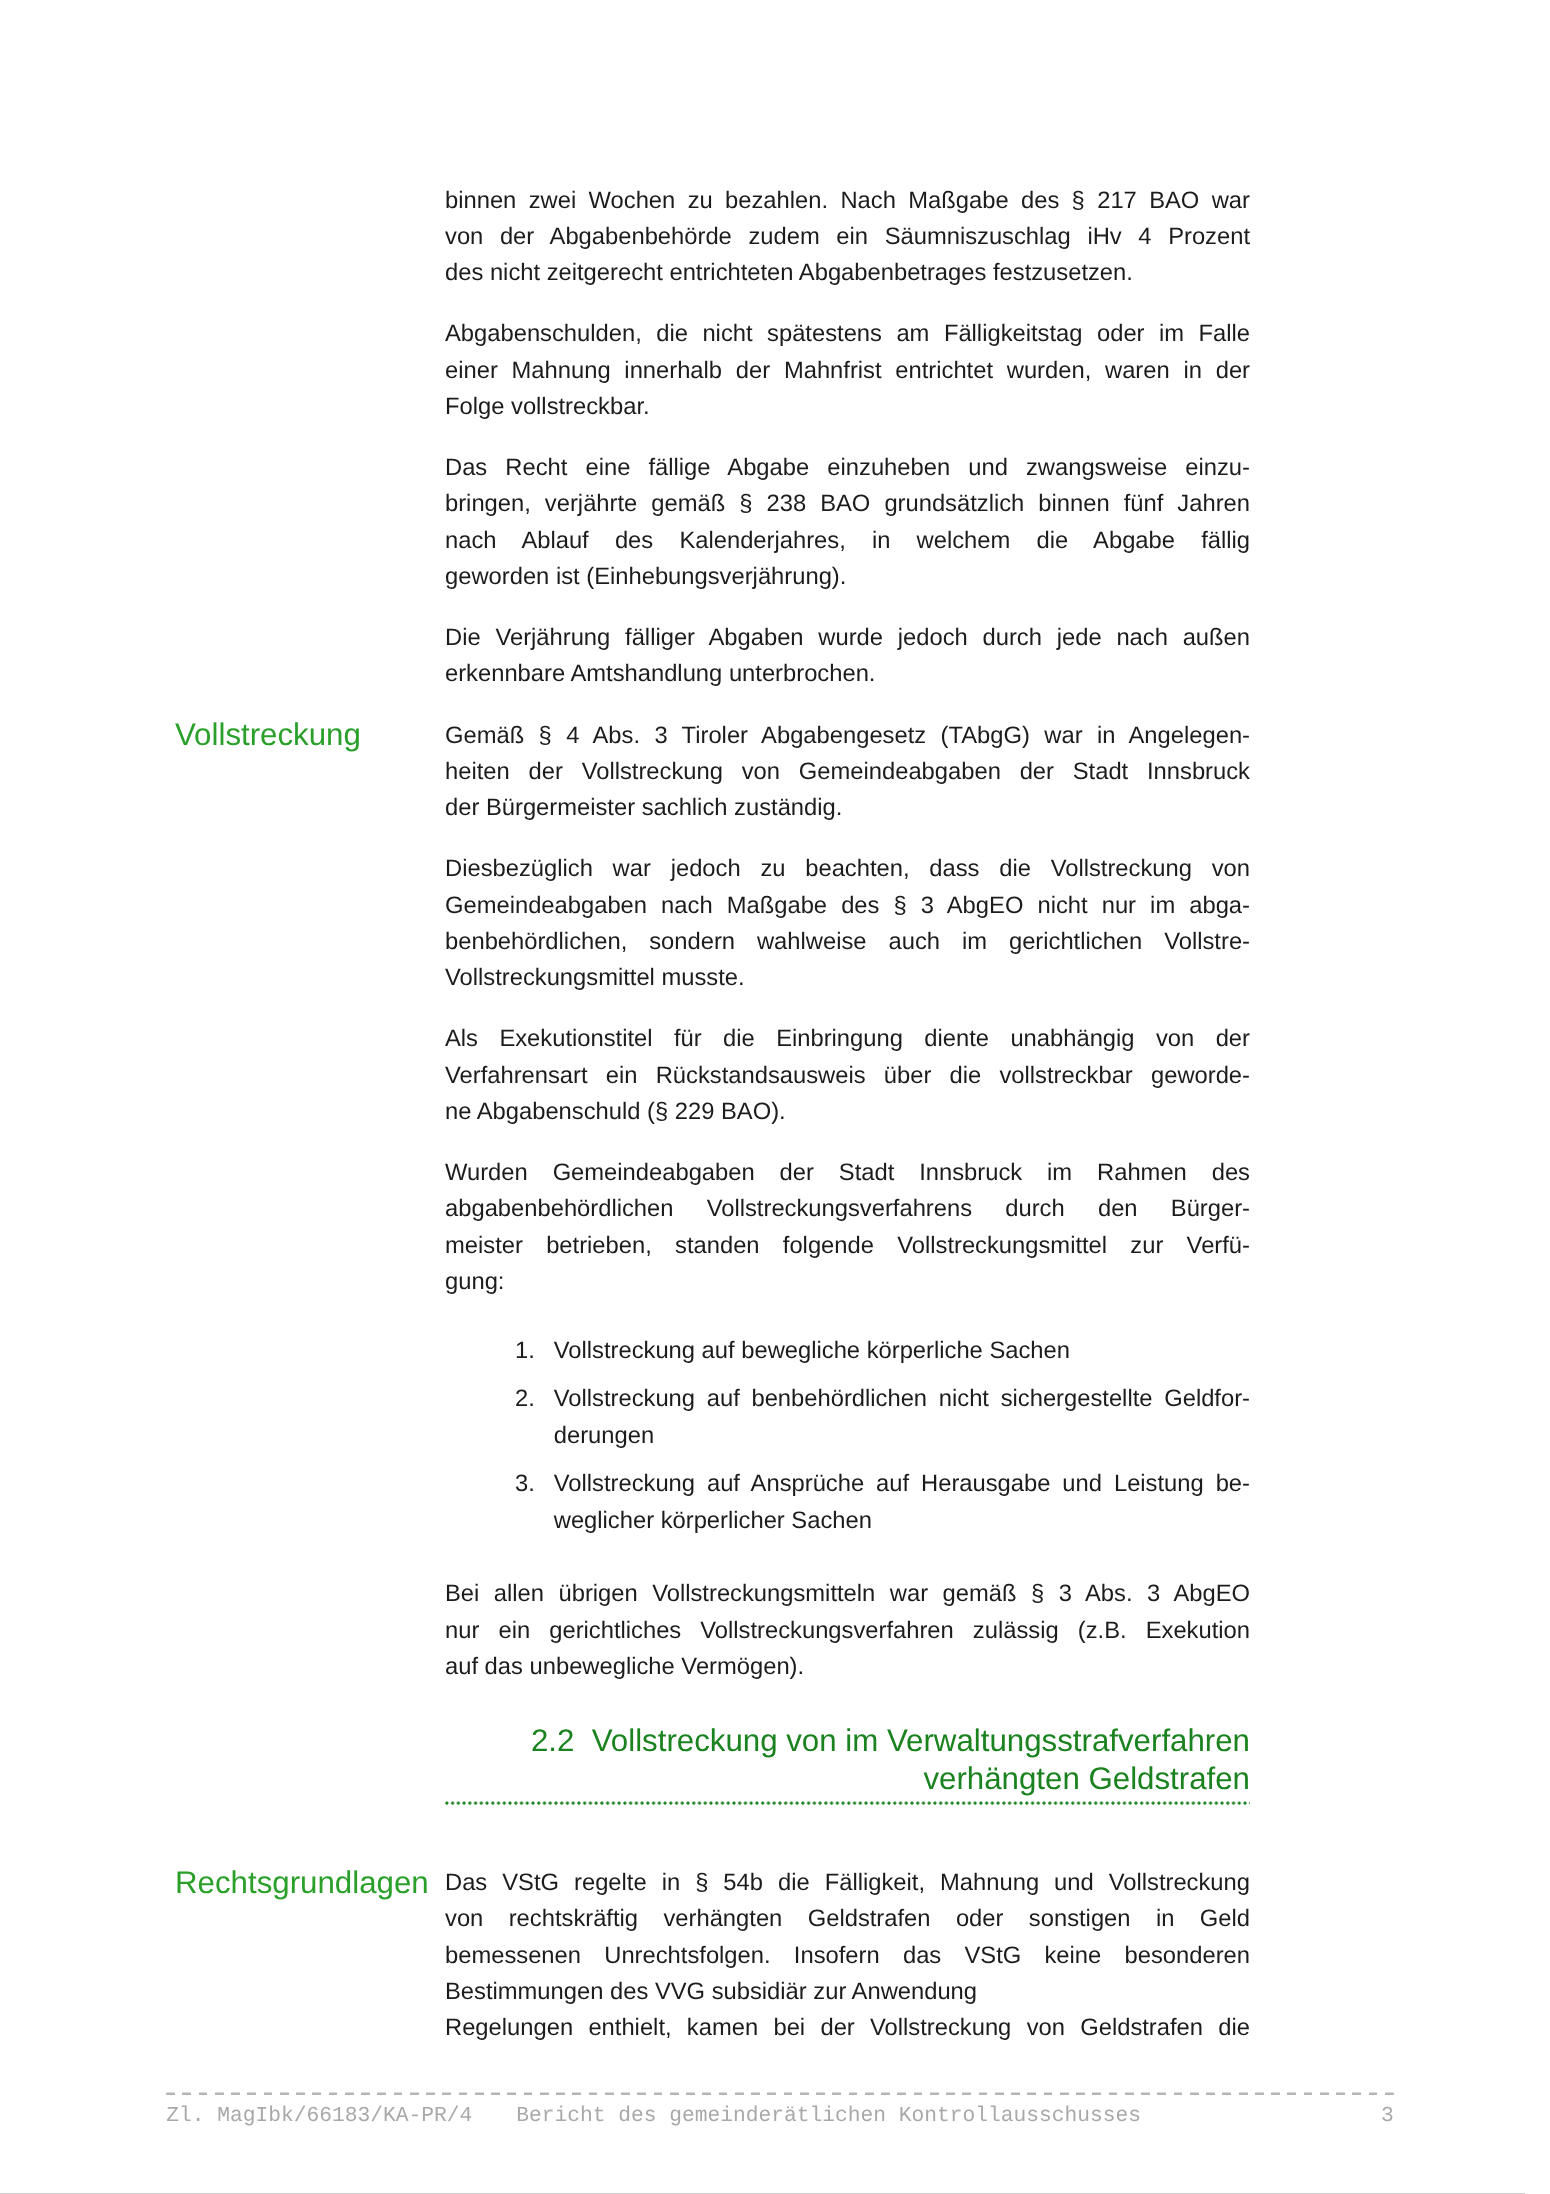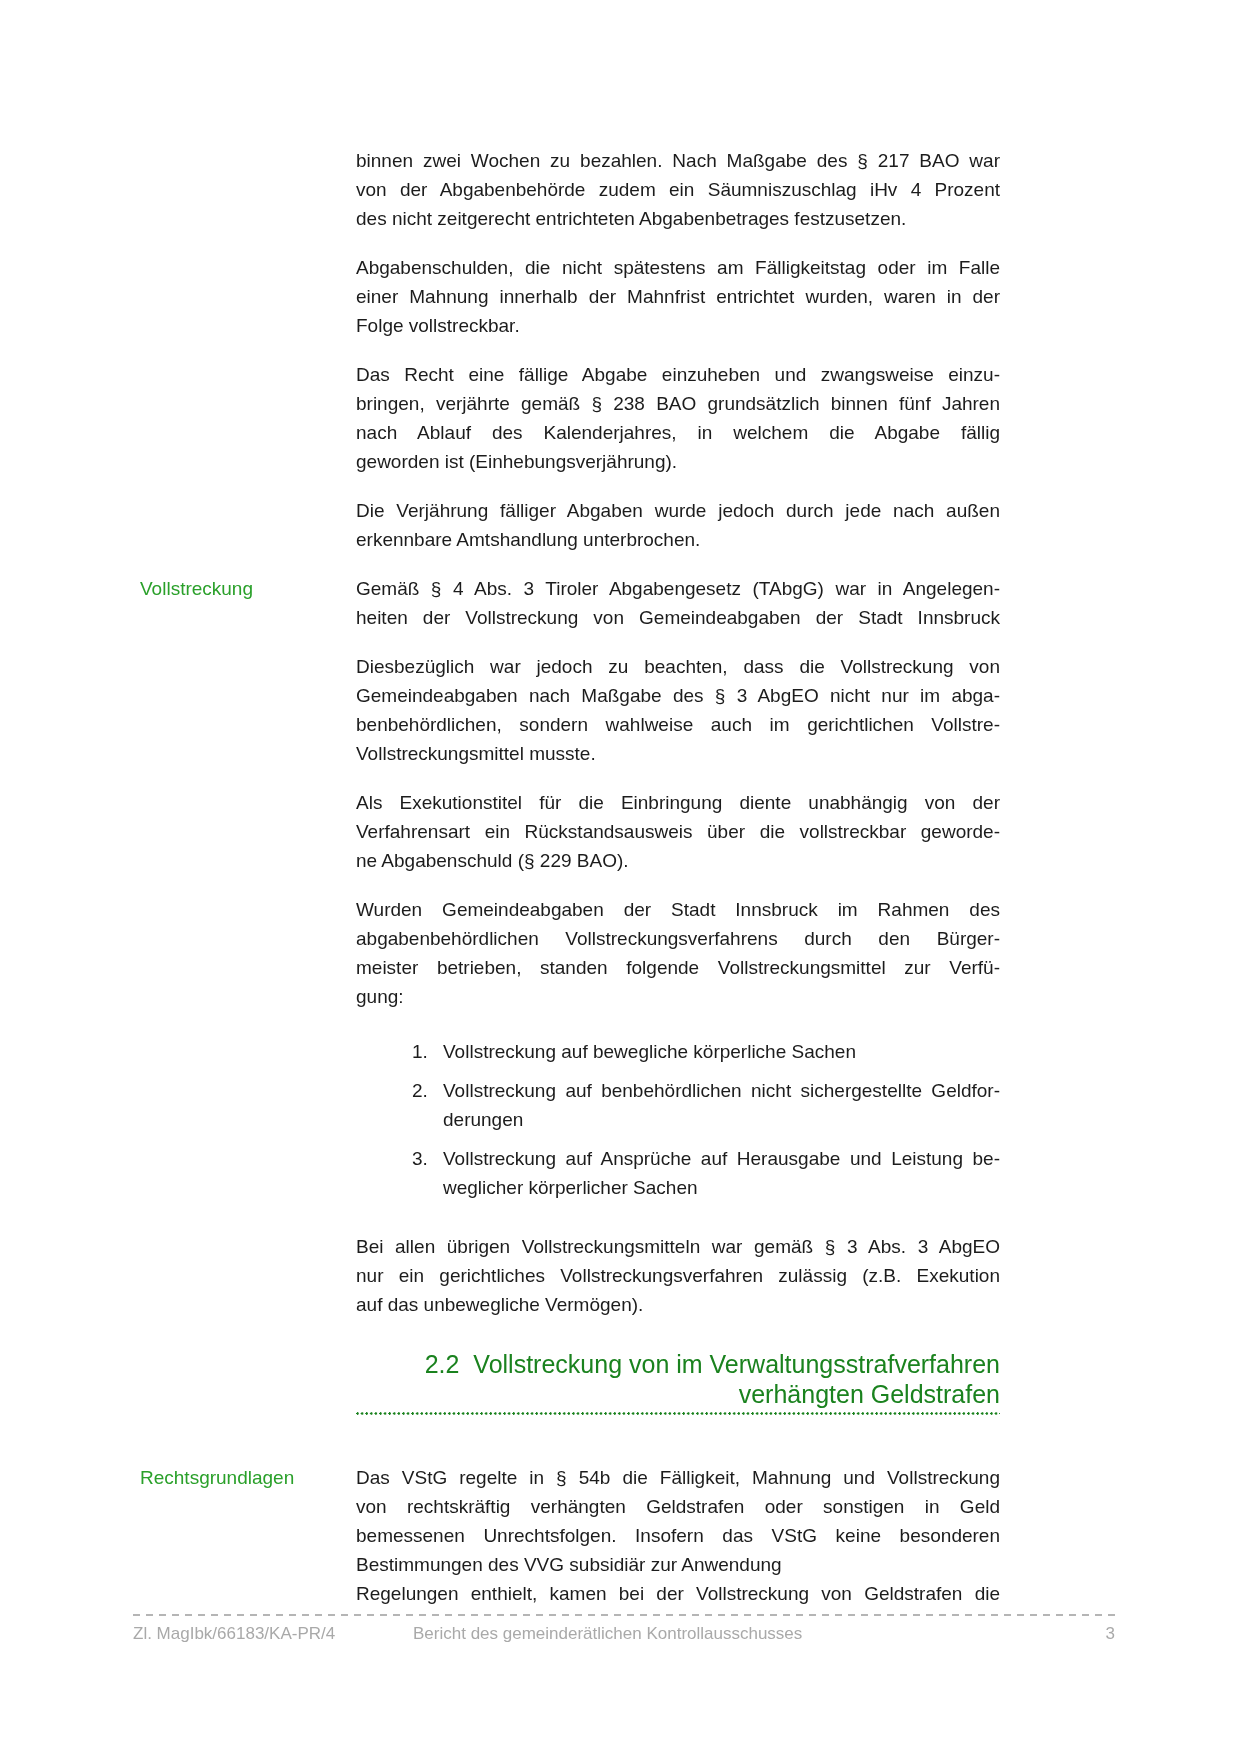--- a/index.html
+++ b/index.html
@@ -18,21 +18,21 @@
     color:var(--body-ink);
     overflow:hidden;
   }
   .doc{
     position:absolute;left:140px;top:146px;width:860px;
   }
   .content-block{display:flex;margin-bottom:20px;justify-content:flex-end;}
   .label-cell{
     width:216px;flex:none;
     color:var(--green-label);
-    font-size:19px;line-height:29px;
+    font-size:25px;line-height:29px;
   }
   .text-cell{
     width:644px;flex:none;
     font-size:19px;line-height:29px;
     color:var(--body-ink);
   }
   .line{white-space:normal;}
   .line.jl{text-align:justify;text-align-last:justify;}
   
   .olist{margin-top:6px;}
@@ -47,21 +47,21 @@
     font-size:25px;line-height:30px;
   }
   .dotted-rule{
     height:3px;margin-top:3px;margin-bottom:28px;
     background-image:radial-gradient(circle at 1.5px 1.5px,var(--green-heading) 1.05px,rgba(0,0,0,0) 1.45px);
     background-size:4.6px 3px;
     background-repeat:repeat-x;
   }
   
   .footer{
-    position:absolute;left:133px;right:125px;top:1614px;
+    position:absolute;left:133px;right:125px;top:1674px;font-family:Liberation Mono, monospace;
   }
   .footer-rule{
     height:2px;margin-bottom:7px;
     background:repeating-linear-gradient(90deg,#b5b5b5 0 7px,rgba(0,0,0,0) 7px 13px);
   }
   .footer-row{
     display:flex;align-items:baseline;
     color:var(--footer-gray);
     font-size:17px;line-height:22px;
   }
@@ -114,20 +114,21 @@
             <div class="line">erkennbare Amtshandlung unterbrochen.</div>
           </div>
         </div>
       </div>
       <div class="content-block">
         <div class="label-cell"><span>Vollstreckung</span></div>
         <div class="text-cell">
           <div>
             <div class="line jl">Gemäß § 4 Abs. 3 Tiroler Abgabengesetz (TAbgG) war in Angelegen-</div>
             <div class="line jl">heiten der Vollstreckung von Gemeindeabgaben der Stadt Innsbruck</div>
+            <div class="line">der Bürgermeister sachlich zuständig.</div>
           </div>
         </div>
       </div>
       <div class="content-block">
         <div class="label-cell"></div>
         <div class="text-cell">
           <div>
             <div class="line jl">Diesbezüglich war jedoch zu beachten, dass die Vollstreckung von</div>
             <div class="line jl">Gemeindeabgaben nach Maßgabe des § 3 AbgEO nicht nur im abga-</div>
             <div class="line jl">benbehördlichen, sondern wahlweise auch im gerichtlichen Vollstre-</div>

